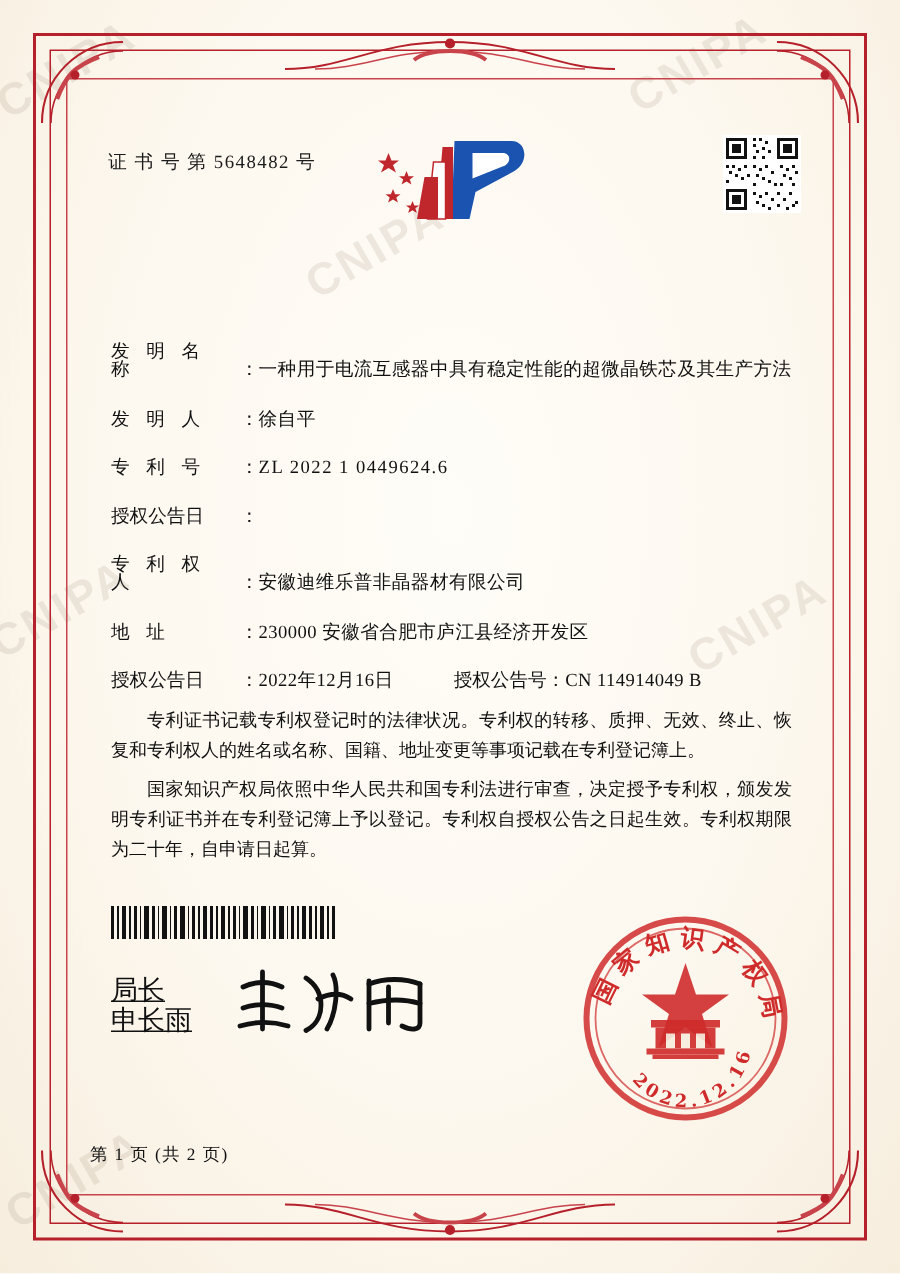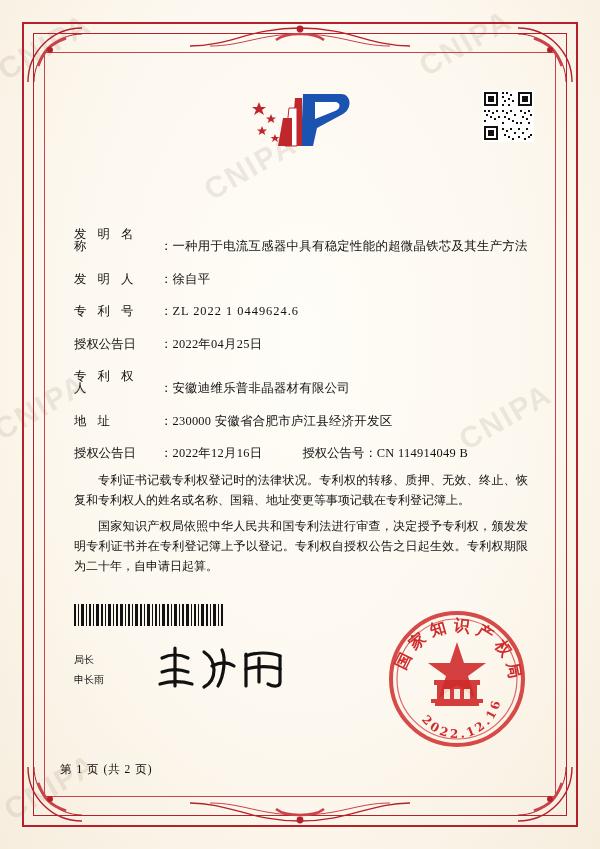--- a/index.html
+++ b/index.html
@@ -143,21 +143,21 @@
 
   .barcode{
     position:absolute;left:14px;top:534px;
     width:150px;height:22px;
   }
 
   .sig-area{
     position:absolute;left:14px;top:580px;
   }
   .sig-label{
-    font-size:10px;color:#111;line-height:20px;
+    font-size:18px;color:#111;line-height:20px;text-decoration:underline;
   }
   .signature{
     position:absolute;left:94px;top:572px;
     width:150px;height:50px;
   }
 
   .seal{
     position:absolute;right:12px;top:538px;
     width:142px;height:142px;
   }
@@ -233,20 +233,21 @@
     <svg width="220" height="34" viewBox="0 0 220 34">
       <path d="M0 26 C40 26 60 8 110 8 C160 8 180 26 220 26" fill="none" stroke="#b5202a" stroke-width="1.3"></path>
       <path d="M20 26 C52 26 70 14 110 14 C150 14 168 26 200 26" fill="none" stroke="#c9434b" stroke-width="1"></path>
       <circle cx="110" cy="9" r="3.4" fill="#b5202a"></circle>
       <path d="M86 20 C96 12 124 12 134 20" fill="none" stroke="#c9434b" stroke-width="2.6"></path>
     </svg>
   </div>
 
   <div class="content">
 
+    <div class="cert-no">证 书 号 第 5648482 号</div>
 
     <div class="qr">
       <svg width="52" height="52" viewBox="0 0 52 52" shape-rendering="crispEdges">
         <rect width="52" height="52" fill="#ffffff"></rect>
         <g fill="#111">
           <rect x="2" y="2" width="14" height="14"></rect>
             <rect x="4" y="4" width="10" height="10" fill="#fff"></rect>
             <rect x="6" y="6" width="6" height="6"></rect>
           <rect x="36" y="2" width="14" height="14"></rect>
             <rect x="38" y="4" width="10" height="10" fill="#fff"></rect>
@@ -343,21 +344,20 @@
 
       <div class="row">
         <div class="lbl sp">专 利 号</div>
         <div class="colon">：</div>
         <div class="val mono">ZL 2022 1 0449624.6</div>
       </div>
 
       <div class="row">
         <div class="lbl">授权公告日</div>
         <div class="colon">：</div>
-        <div class="val">2022年04月25日</div>
       </div>
 
       <div class="row">
         <div class="lbl sp">专 利 权 人</div>
         <div class="colon">：</div>
         <div class="val">安徽迪维乐普非晶器材有限公司</div>
       </div>
 
       <div class="row">
         <div class="lbl sp">地 址</div>

